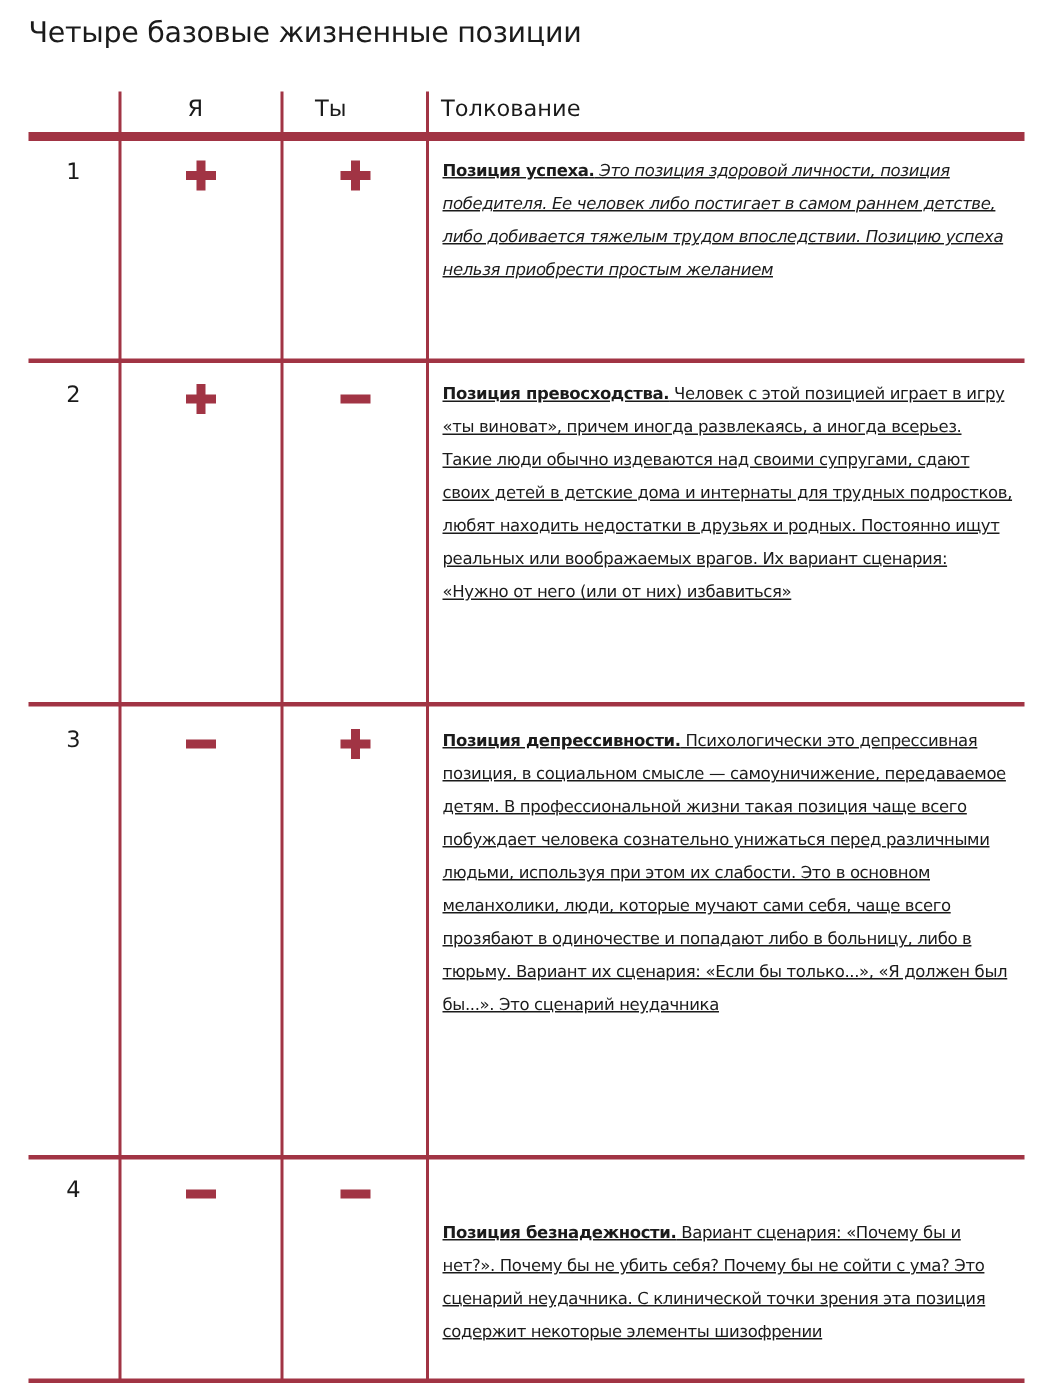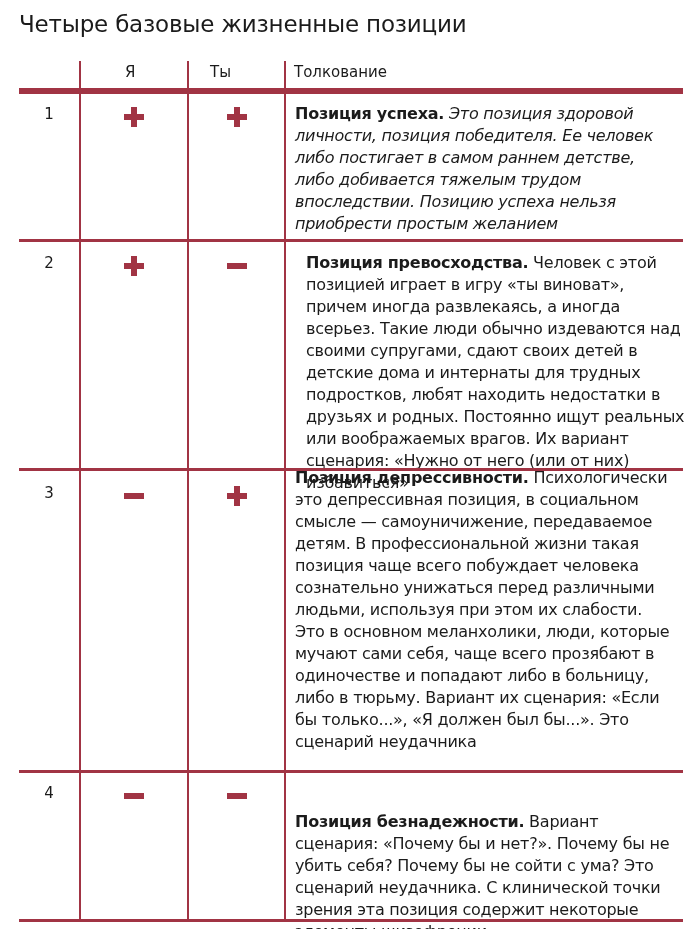--- a/index.html
+++ b/index.html
@@ -1,29 +1,29 @@
 <!DOCTYPE html>
 <html><head>
 <meta charset="utf-8">
 <style>
   html, body { margin:0; padding:0; background:#ffffff; }
   body { width:700px; height:929px; position:relative; overflow:hidden;
          font-family:"DejaVu Sans", sans-serif; color:#1a1a1a; }
-  .title { position:absolute; left:19px; top:11px; font-size:23px; font-weight:normal;
+  .title { position:absolute; left:19px; top:11px; font-size:19px; font-weight:normal;
            letter-spacing:-0.2px; color:#1b1b1b; }
   .table { position:absolute; left:19px; top:57px; width:664px; }
   .vline { position:absolute; width:2px; background:#a13444; }
   .hbar { position:absolute; left:0; width:664px; height:3px; background:#a13444; }
   .hdr { position:absolute; top:6px; font-size:15px; color:#1b1b1b; }
   .num { position:absolute; font-size:15px; color:#1b1b1b; width:60px; text-align:center; }
   .sym { position:absolute; width:20px; height:20px; }
   .sym .h { position:absolute; left:0; top:7px; width:20px; height:6px; background:#a13444; }
   .sym .v { position:absolute; left:7px; top:0; width:6px; height:20px; background:#a13444; }
-  .desc { position:absolute; left:276px; width:380px; font-size:16px; line-height:22px;
-          color:#1b1b1b; letter-spacing:-0.25px; }
+  .desc { position:absolute; left:276px; width:380px; font-size:11px; line-height:22px;
+          color:#1b1b1b; letter-spacing:-0.25px;text-decoration:underline; }
   .desc b { font-weight:bold; }
   .desc .it { font-style:italic; }
 </style>
 </head>
 <body>
 
 <div class="title">Четыре базовые жизненные позиции</div>
 
 <div class="table">
 
@@ -54,36 +54,36 @@
 
   <div>
     <div class="num" style="left:0; top:197px;">2</div>
     <div class="sym" style="left:105px; top:199px;">
         <div class="h"></div>
         <div class="v"></div>
       </div>
     <div class="sym" style="left:208px; top:199px;">
         <div class="h"></div>
       </div>
-    <div class="desc" style="top:195px;margin-left:11px;">
+    <div class="desc" style="top:195px;">
       <b>Позиция превосходства.</b><span> Человек с этой позицией играет в игру «ты виноват», причем иногда развлекаясь, а иногда всерьез. Такие люди обычно издеваются над своими супругами, сдают своих детей в детские дома и интернаты для трудных подростков, любят находить недостатки в друзьях и родных. Постоянно ищут реальных или воображаемых врагов. Их вариант сценария: «Нужно от него (или от них) избавиться»</span>
     </div>
   </div>
   <div class="hbar" style="top:411px;"></div>
 
   <div>
     <div class="num" style="left:0; top:427px;">3</div>
     <div class="sym" style="left:105px; top:429px;">
         <div class="h"></div>
       </div>
     <div class="sym" style="left:208px; top:429px;">
         <div class="h"></div>
         <div class="v"></div>
       </div>
-    <div class="desc" style="top:410px;">
+    <div class="desc" style="top:426px;">
       <b>Позиция депрессивности.</b><span> Психологически это депрессивная позиция, в социальном смысле — самоуничижение, передаваемое детям. В профессиональной жизни такая позиция чаще всего побуждает человека сознательно унижаться перед различными людьми, используя при этом их слабости. Это в основном меланхолики, люди, которые мучают сами себя, чаще всего прозябают в одиночестве и попадают либо в больницу, либо в тюрьму. Вариант их сценария: «Если бы только...», «Я должен был бы...». Это сценарий неудачника</span>
     </div>
   </div>
   <div class="hbar" style="top:713px;"></div>
 
   <div>
     <div class="num" style="left:0; top:727px;">4</div>
     <div class="sym" style="left:105px; top:729px;">
         <div class="h"></div>
       </div>

